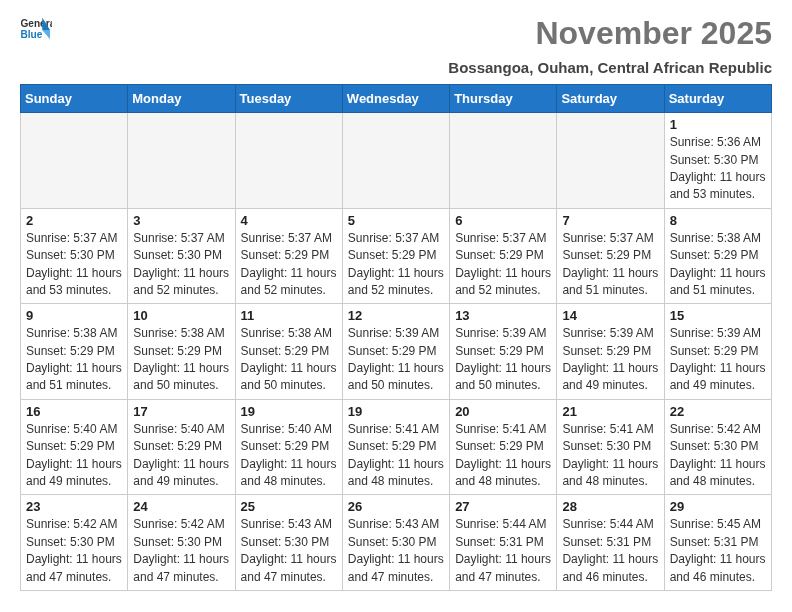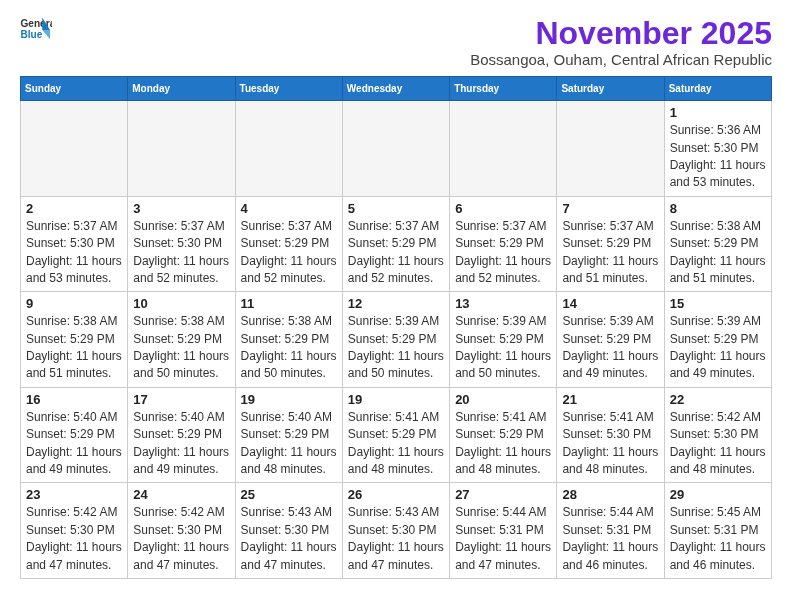--- a/index.html
+++ b/index.html
@@ -24,37 +24,38 @@
     .logo-icon {
       width: 32px;
       height: 28px;
     }
     .title-area {
       text-align: right;
     }
     .main-title {
       font-size: 32px;
       font-weight: bold;
-      color: #6d28d9;
+      color: #737373;
       line-height: 1.1;
     }
     .subtitle {
       font-size: 15px;
       color: #444;
-      margin-top: 0;
+      margin-top: 8px;
+      font-weight: bold;
     }
     .calendar {
       width: 100%;
       border-collapse: collapse;
       border: 1px solid #ccc;
     }
     .calendar th {
       background: #2176c7;
       color: #fff;
-      font-size: 10px;
+      font-size: 13px;
       font-weight: bold;
       padding: 6px 4px;
       text-align: left;
       border: 1px solid #1a5fa0;
     }
     .calendar td {
       vertical-align: top;
       border: 1px solid #ccc;
       padding: 4px 5px;
       width: calc(100% / 7);

